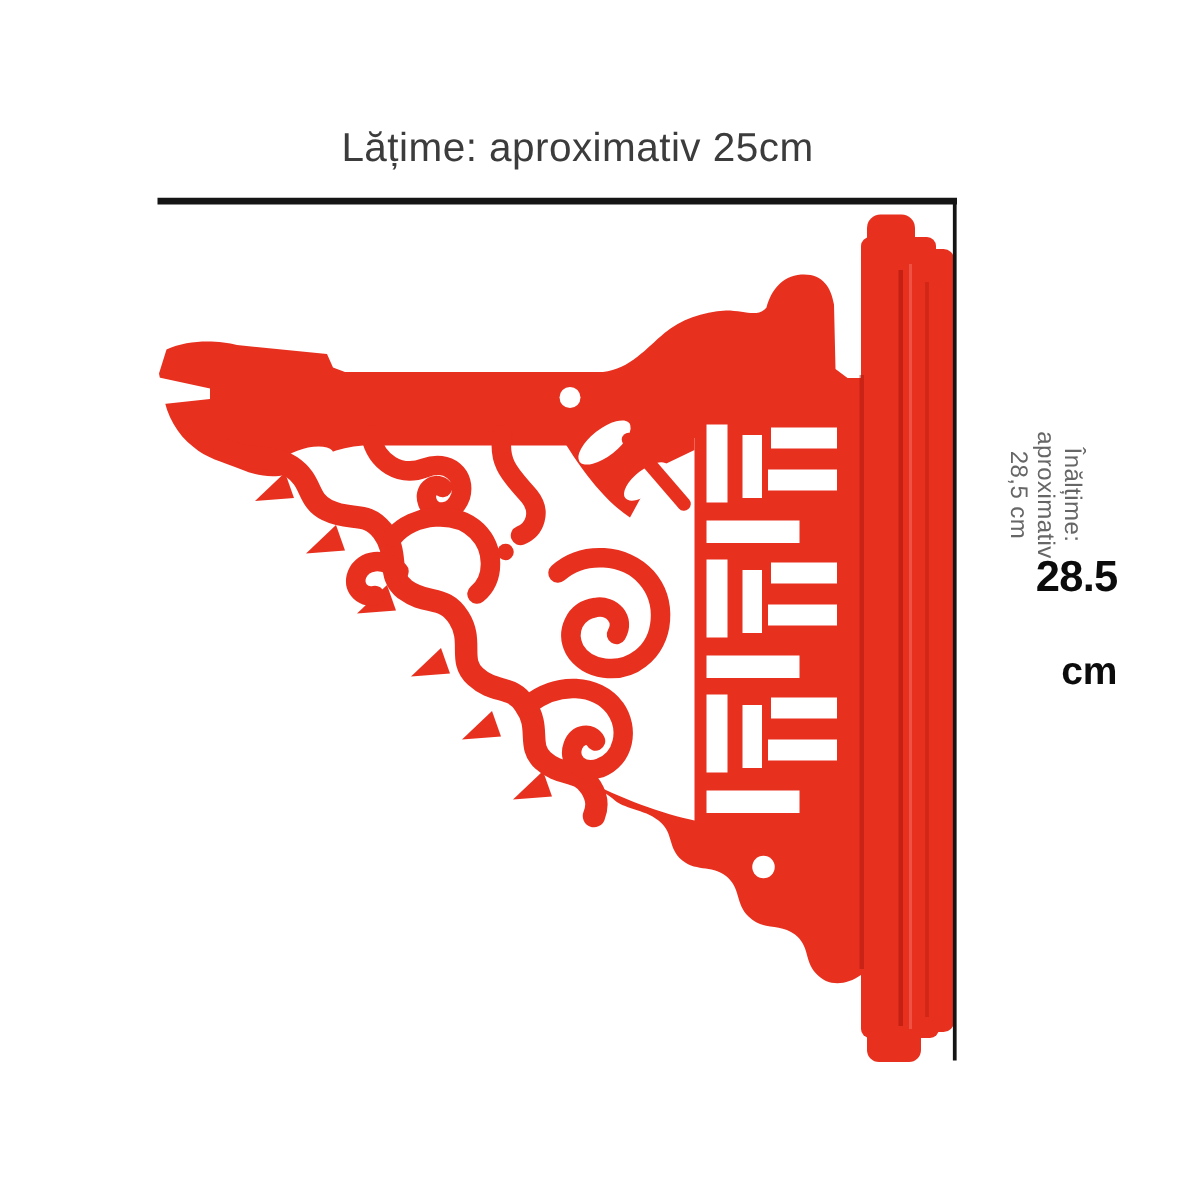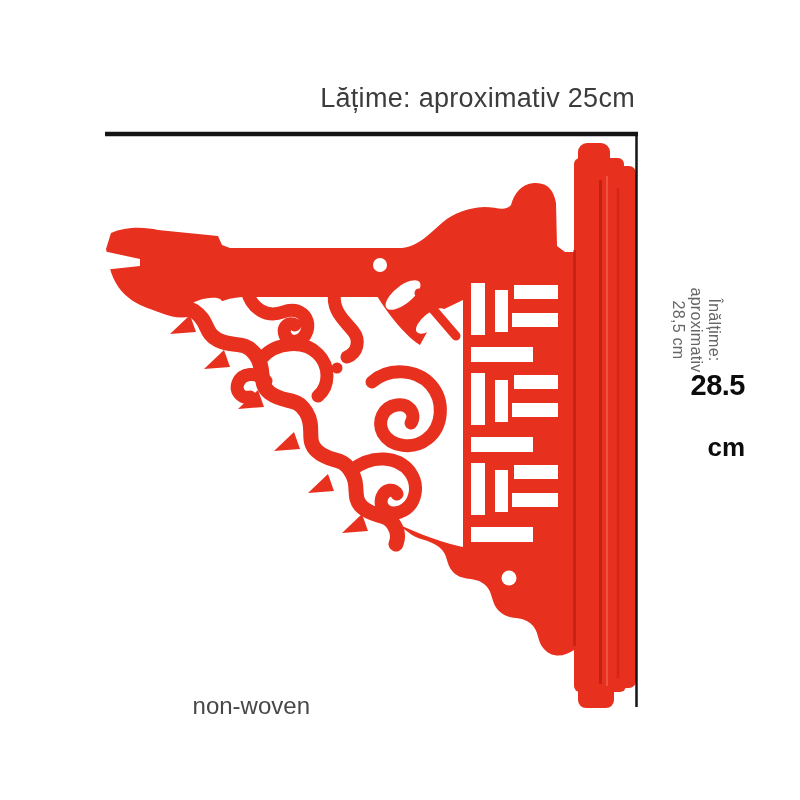--- a/index.html
+++ b/index.html
@@ -1,21 +1,21 @@
 <!DOCTYPE html>
 <html style="--felt_red: #e8301f; --felt_dark: #a8150a; --felt_deep: #8f1004; --felt_light: #f4695b; --line: #151515; --text_dark: #3c3c3c; --text_gray: #666666; --text_black: #0c0c0c; --text_caption: #474747;"><head>
 <meta charset="utf-8">
 <style>
   html,body{margin:0;padding:0;}
   body{
     width:800px;height:800px;position:relative;background:#ffffff;
     font-family:"Liberation Sans", sans-serif;overflow:hidden;
   }
   .stage{position:absolute;left:0;top:0;width:800px;height:800px;}
-  .label{position:absolute;text-align:right;}
+  .label{position:absolute;text-align:center;}
   .width-label{
     left:135px;top:83px;width:500px;
     font-size:27px;color:var(--text_dark,#3c3c3c);letter-spacing:.3px;
   }
   .rot-block{
     position:absolute;left:636px;top:303px;width:120px;height:54px;
     transform:rotate(90deg);
     font-size:16px;line-height:18px;color:var(--text_gray,#666);
     text-align:center;letter-spacing:.3px;
   }
@@ -169,14 +169,13 @@
 <div class="rot-block">
   <div>Înălțime:</div>
   <div>aproximativ</div>
   <div>28,5 cm</div>
 </div>
 
 <div class="hv hv-num">28.5</div>
 <div class="hv hv-unit">cm</div>
 
 <div class="label caption">
-  <div>non-woven</div>
 </div>
 
 </body></html>

